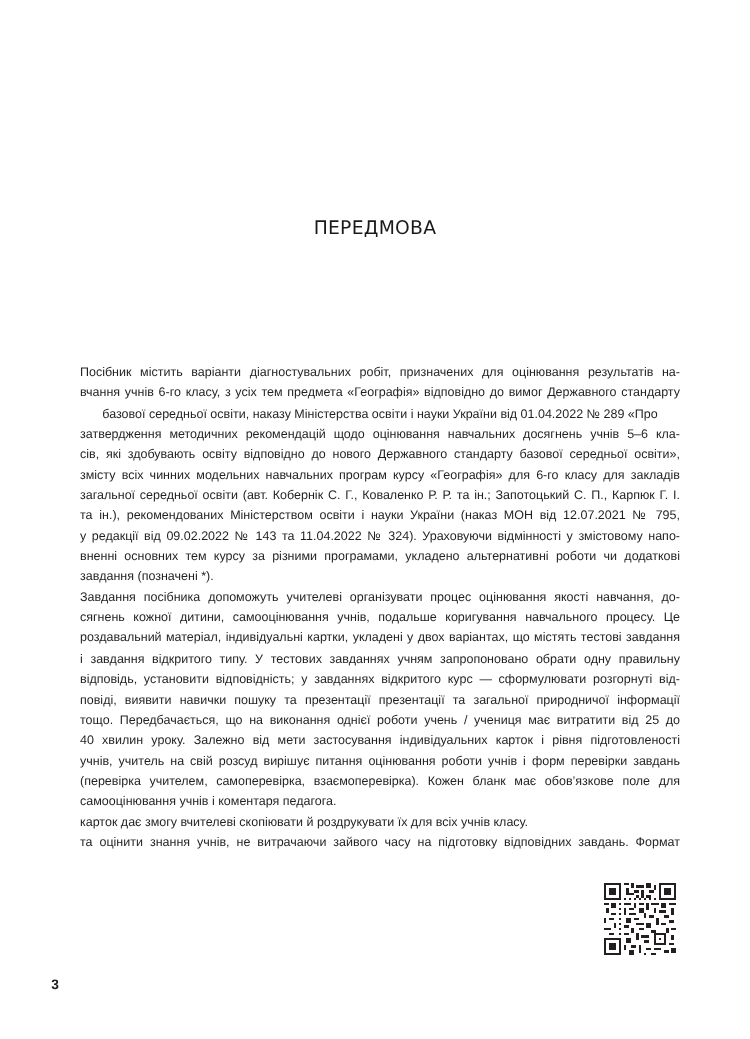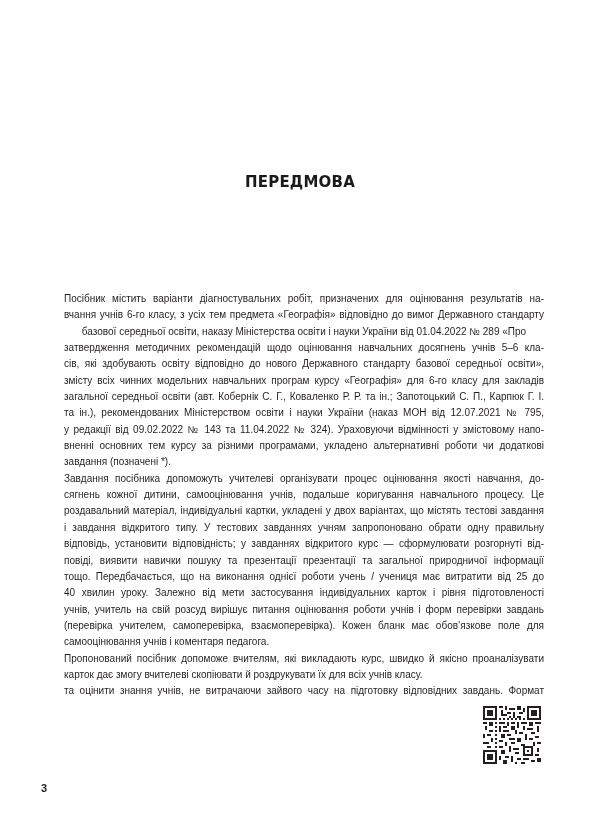--- a/index.html
+++ b/index.html
@@ -15,21 +15,21 @@
       font-family: "Liberation Sans", "DejaVu Sans", sans-serif;
       color: #231f20;
     }
     .page-title {
       position: absolute;
       top: 173px;
       left: 0;
       width: 600px;
       text-align: center;
       font-family: "DejaVu Sans", "Liberation Sans", sans-serif;
-      font-weight: bold;
+      font-weight: normal;
       font-size: 15px;
       letter-spacing: 0.2px;
       color: #1a1a1a;
     }
     .body-text {
       position: absolute;
       top: 291px;
       left: 64px;
       width: 480px;
     }
@@ -93,21 +93,20 @@
     <span class="line">і завдання відкритого типу. У тестових завданнях учням запропоновано обрати одну правильну</span>
     <span class="line">відповідь, установити відповідність; у завданнях відкритого курс — сформулювати розгорнуті від-</span>
     <span class="line">повіді, виявити навички пошуку та презентації презентації та загальної природничої інформації</span>
     <span class="line">тощо. Передбачається, що на виконання однієї роботи учень / учениця має витратити від 25 до</span>
     <span class="line">40 хвилин уроку. Залежно від мети застосування індивідуальних карток і рівня підготовленості</span>
     <span class="line">учнів, учитель на свій розсуд вирішує питання оцінювання роботи учнів і форм перевірки завдань</span>
     <span class="line">(перевірка учителем, самоперевірка, взаємоперевірка). Кожен бланк має обов’язкове поле для</span>
     <span class="line last">самооцінювання учнів і коментаря педагога.</span>
   </div>
   <div>
-    <span class="line">Пропонований посібник допоможе вчителям, які викладають курс, швидко й якісно проаналізувати</span>
     <span class="line last">карток дає змогу вчителеві скопіювати й роздрукувати їх для всіх учнів класу.</span>
     <span class="line">та оцінити знання учнів, не витрачаючи зайвого часу на підготовку відповідних завдань. Формат</span>
   </div>
 </div>
 
 <div class="qr">
   <svg width="58" height="58" viewBox="0 0 29 29" shape-rendering="crispEdges">
     <rect width="29" height="29" fill="#ffffff"></rect>
     <g fill="#231f20">
 

